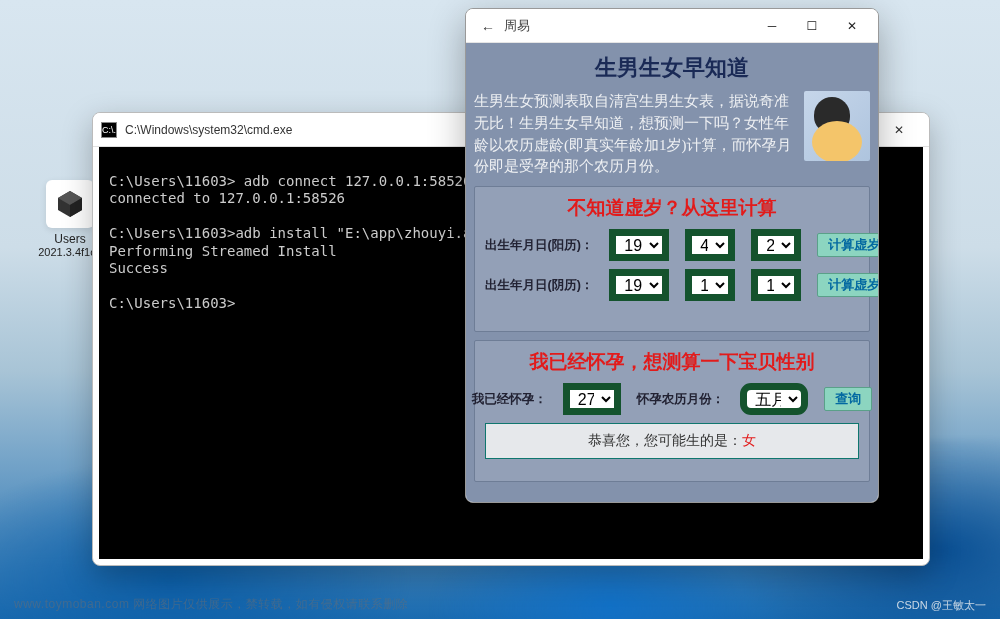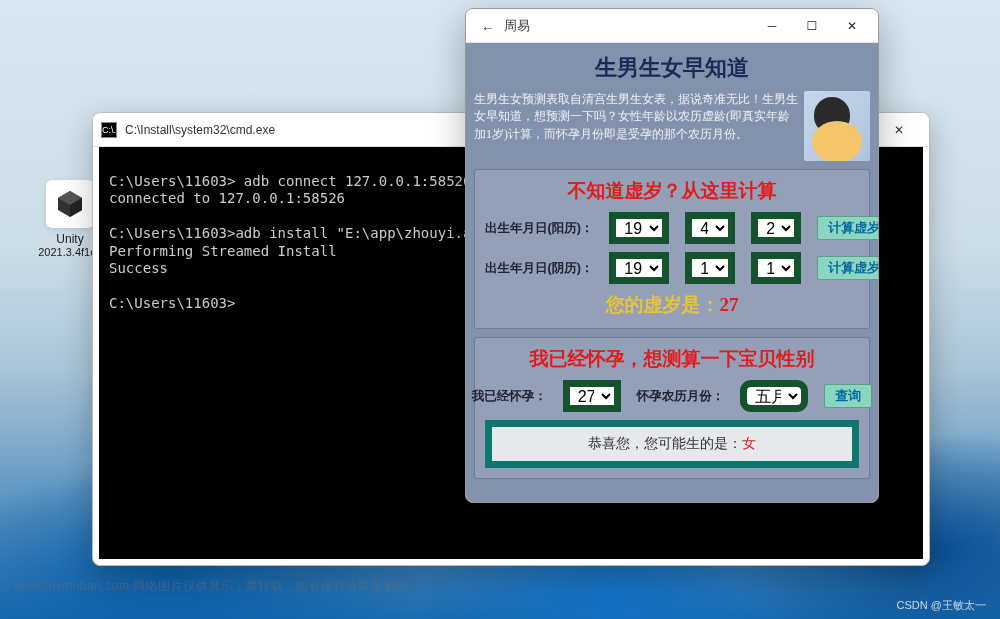--- a/index.html
+++ b/index.html
@@ -29,61 +29,61 @@
 
 
 .app { position: absolute; left: 465px; top: 8px; width: 414px; height: 495px; background: #fff; border: 1px solid #999; border-radius: 8px; box-shadow: 0 12px 36px rgba(0,0,0,0.3); z-index: 3; overflow: hidden; }
 .app-title { height: 34px; display: flex; align-items: center; padding: 0 6px; background: #fff; border-bottom: 1px solid #e5e5e5; }
 .app-title .back { width: 32px; text-align: center; font-size: 14px; color: #333; }
 .app-title .ttl { flex: 1; font-size: 13px; color: #404040; }
 .app-title .wbtn { width: 40px; height: 30px; display: flex; align-items: center; justify-content: center; font-size: 12px; color: #222; }
 .app-body { position: absolute; top: 34px; left: 0; right: 0; bottom: 0; background: #8392ac; padding: 8px; }
 .app-h1 { text-align: center; font-family: "STKaiti","KaiTi",serif; font-size: 22px; color: #1a2a56; margin: 2px 0 8px; font-weight: bold; }
 .intro { display: flex; gap: 6px; margin-bottom: 8px; }
-.intro .txt { flex: 1; color: #eef0f3; font-size: 12px; font-family: "STKaiti","KaiTi",serif; line-height: 1.45; }
+.intro .txt { flex: 1; color: #eef0f3; font-size: 15px; font-family: "STKaiti","KaiTi",serif; line-height: 1.45; }
 .intro .img { width: 66px; height: 70px; background: linear-gradient(135deg, #c6d6ea 0%, #aec4de 100%); border-radius: 2px; position: relative; overflow: hidden; }
 .intro .img::before { content:""; position:absolute; left:10px; top:6px; width:36px; height:36px; background:#2a2a2a; border-radius:50% 50% 45% 45%; }
 .intro .img::after { content:""; position:absolute; left:8px; top:30px; width:50px; height:42px; background:#f4c56a; border-radius:50%; }
-.panel { background: #93a0b7; border: 1px solid #6e7d96; border-radius: 2px; padding: 8px 10px 10px; margin-bottom: 8px; }
+.panel { background: #93a0b7; border: 1px solid #6e7d96; border-radius: 2px; padding: 8px 10px 22px; margin-bottom: 8px; }
 .panel-h { text-align: center; font-family: "STKaiti","KaiTi",serif; font-size: 19px; color: #e21b1b; font-weight: bold; margin-bottom: 8px; }
 .row { display: flex; align-items: center; gap: 16px; margin-bottom: 8px; font-size: 12.5px; }
 .row .lbl { color: #223; font-family: "SimHei","STHeiti",sans-serif; font-weight: bold; white-space: nowrap; }
 .row select { height: 32px; border: 7px solid #14532d; background: #fff; font-size: 16px; padding: 0 4px; }
 .sel-y { width: 60px; } .sel-m { width: 50px; } .sel-d { width: 50px; } .sel-age { width: 58px; } .sel-mon { width: 68px; border-radius: 11px; }
 .btn { height: 24px; padding: 0 10px; border: 1px solid #5aa089; background: #8cd5c0; color: #0369a1; font-family: "STKaiti","KaiTi",serif; font-size: 13px; font-weight: bold; border-radius: 2px; white-space: nowrap; }
 .result-age { text-align: center; font-family: "STKaiti","KaiTi",serif; font-size: 19px; color: #e9c33a; font-weight: bold; }
 .result-age .num { color: #e21b1b; }
-.result-box { background: #e6e8eb; border: 7px solid #0f766e; padding: 8px; text-align: center; font-family: "STKaiti","KaiTi",serif; font-size: 14px; color: #333; }
+.result-box { background: #e6e8eb; border: 1px solid #0f766e; padding: 8px; text-align: center; font-family: "STKaiti","KaiTi",serif; font-size: 14px; color: #333; }
 .result-box .g { color: #e21b1b; }
 
 
-.wm-left { position: absolute; left: 14px; bottom: 24px; font-size: 12px; color: rgba(100,110,120,0.55); z-index: 4; letter-spacing: 0.5px; }
+.wm-left { position: absolute; left: 14px; bottom: 6px; font-size: 12px; color: rgba(100,110,120,0.55); z-index: 4; letter-spacing: 0.5px; }
 .wm-right { position: absolute; right: 14px; bottom: 6px; font-size: 11px; color: rgba(230,235,240,0.85); z-index: 4; }
 </style>
 </head>
 <body>
 
 <div class="wallpaper"></div>
 
 <div class="desktop-icon">
   <div class="cube">
     <svg viewBox="0 0 32 32">
         <polygon points="16,3 28,10 28,22 16,29 4,22 4,10" fill="#333"></polygon>
         <polygon points="16,3 28,10 16,17 4,10" fill="#555"></polygon>
         <polygon points="16,17 28,10 28,22 16,29" fill="#222"></polygon>
       </svg>
   </div>
-  <div class="lbl1">Unity</div>
+  <div class="lbl1">Users</div>
   <div class="lbl2">2021.3.4f1c1</div>
 </div>
 
 <div class="cmd">
   <div class="cmd-title">
     <div class="ic">C:\.</div>
-    <div class="ttl">C:\Install\system32\cmd.exe</div>
+    <div class="ttl">C:\Windows\system32\cmd.exe</div>
     <div class="wbtn">─</div>
     <div class="wbtn">☐</div>
     <div class="wbtn close">✕</div>
   </div>
   <div class="cmd-body">
 C:\Users\11603&gt; adb connect 127.0.0.1:58526
 connected to 127.0.0.1:58526
 
 C:\Users\11603&gt;adb install "E:\app\zhouyi.apk"
 Performing Streamed Install
@@ -116,23 +116,20 @@
         <select class="sel-d"><option>24</option></select>
         <button class="btn">计算虚岁</button>
       </div>
       <div class="row">
         <span class="lbl">出生年月日(阴历)：</span>
         <select class="sel-y"><option>1978</option></select>
         <select class="sel-m"><option>1</option></select>
         <select class="sel-d"><option>1</option></select>
         <button class="btn">计算虚岁</button>
       </div>
-      <div class="result-age">
-        <span>您的虚岁是：</span><span class="num">27</span>
-      </div>
     </div>
 
     <div class="panel">
       <div class="panel-h">我已经怀孕，想测算一下宝贝性别</div>
       <div class="row" style="justify-content:center;">
         <span class="lbl">我已经怀孕：</span>
         <select class="sel-age"><option>27</option></select>
         <span class="lbl">怀孕农历月份：</span>
         <select class="sel-mon"><option>五月</option></select>
         <button class="btn">查询</button>

